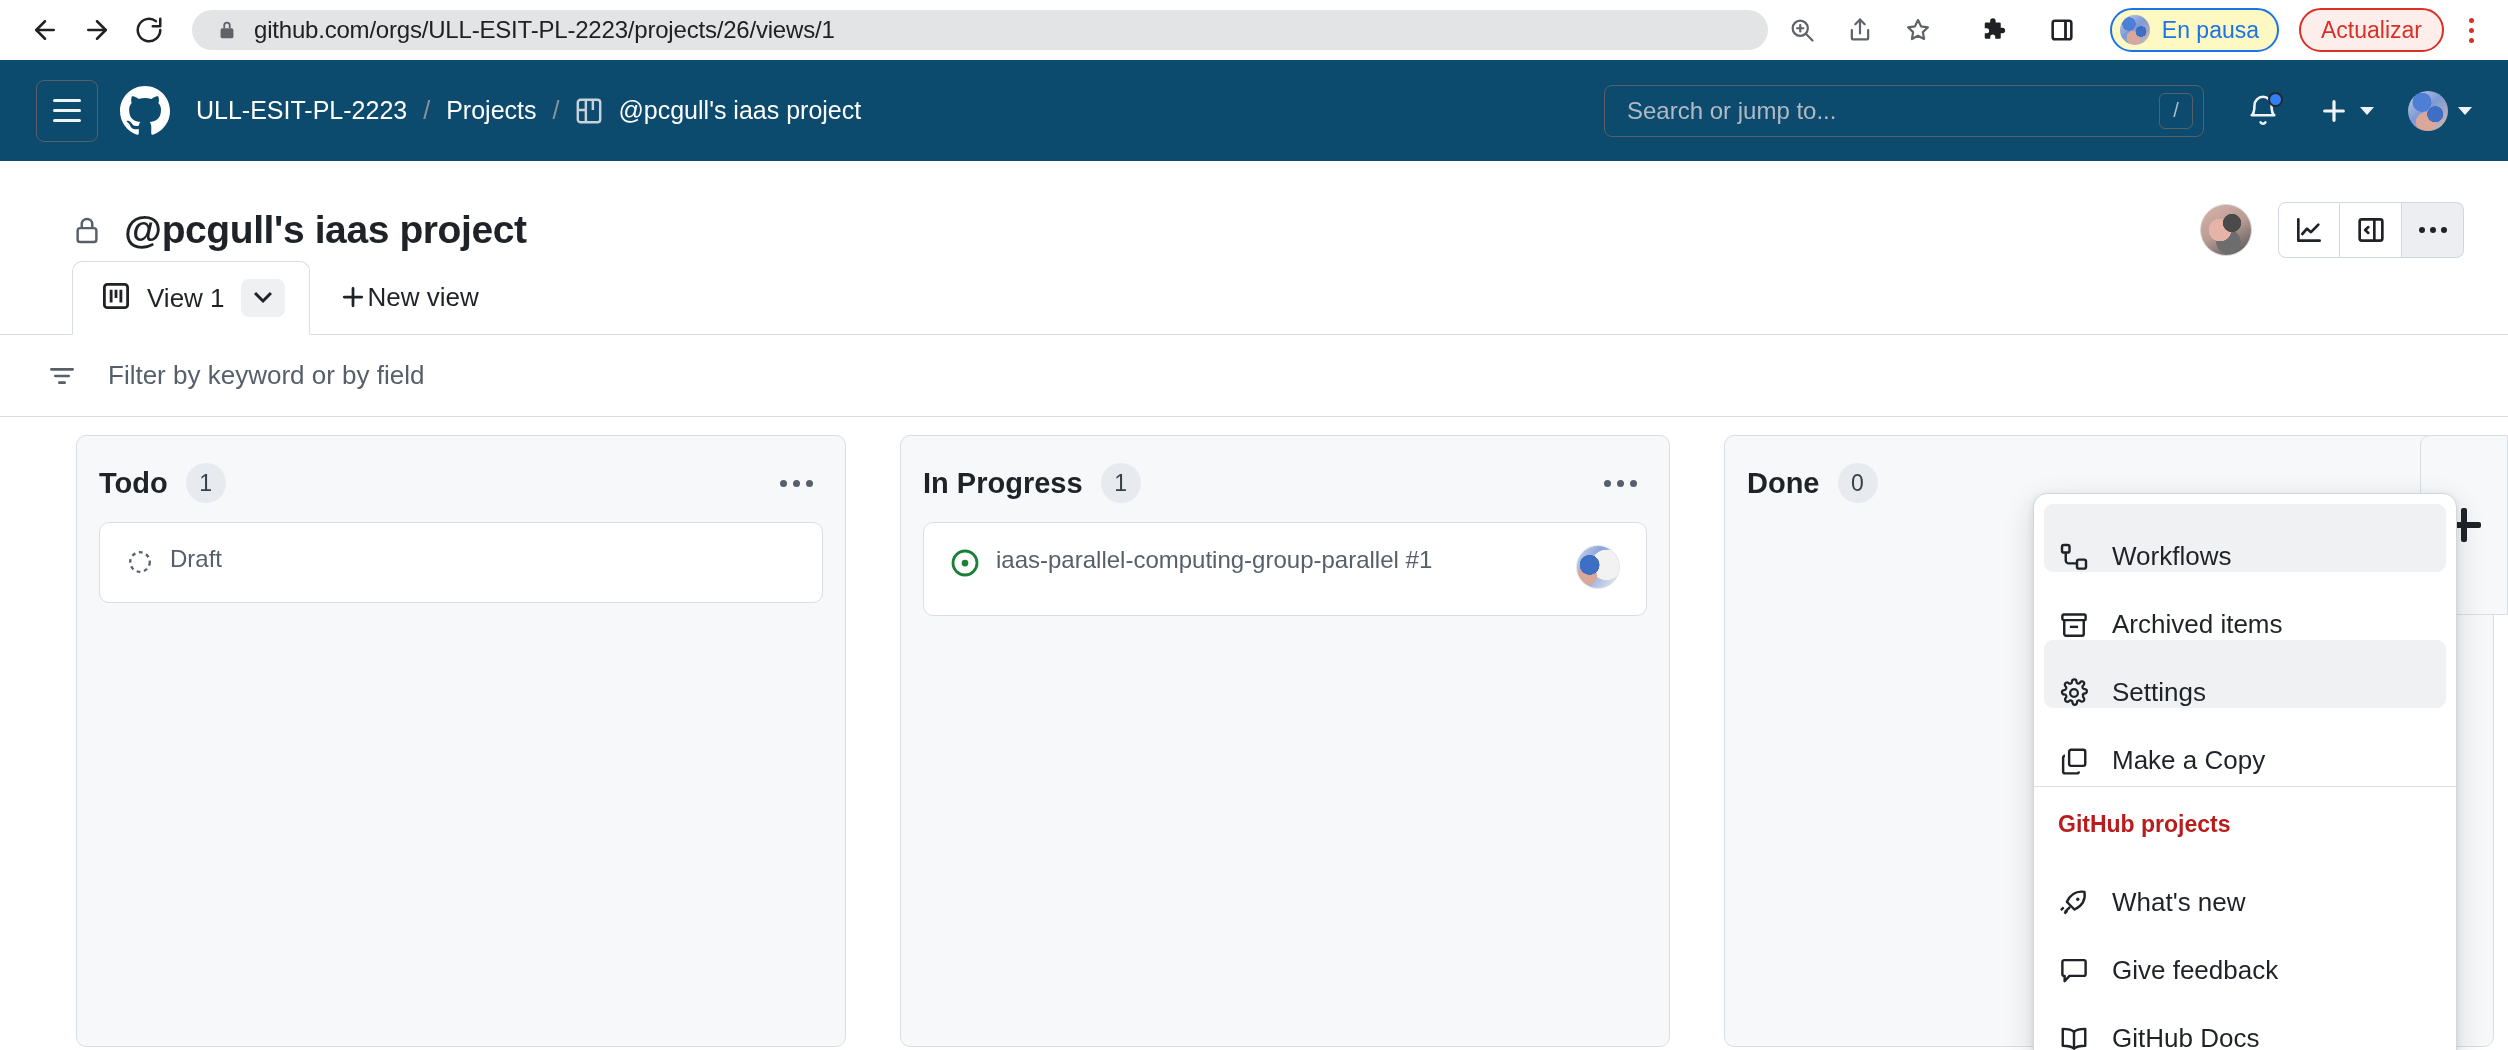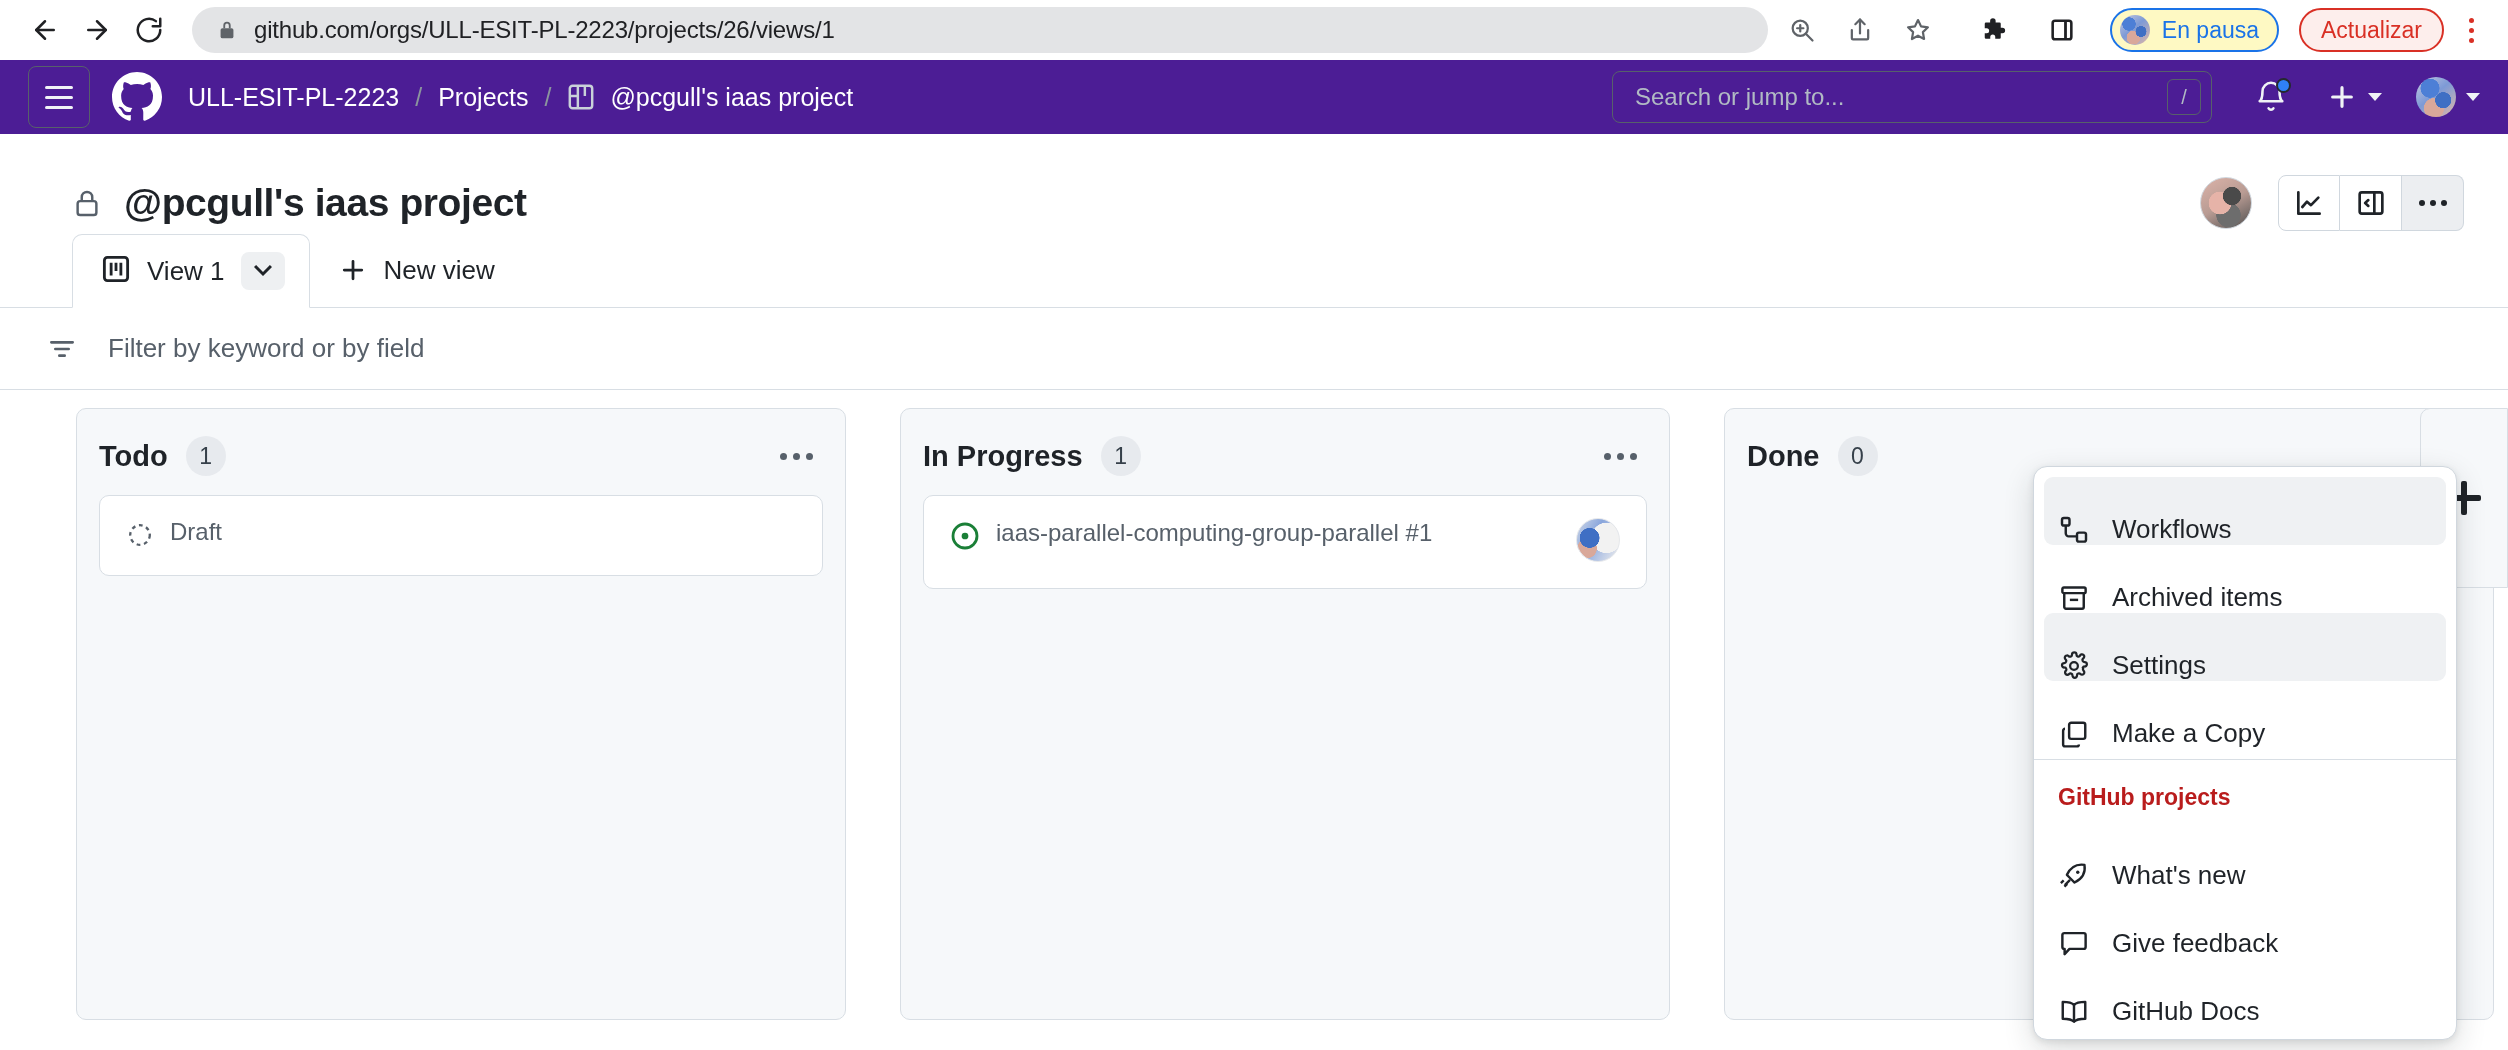--- a/index.html
+++ b/index.html
@@ -21,21 +21,21 @@
   .nav-btn {
     width: 46px; height: 46px;
     display: flex; align-items: center; justify-content: center;
     border-radius: 50%;
     flex: 0 0 auto;
   }
   .nav-btn svg { display: block; }
 
   .url-field {
     flex: 1 1 auto;
-    height: 46px;
+    height: 40px;
     background: #e3e4e6;
     border-radius: 24px;
     display: flex; align-items: center;
     padding: 0 20px 0 24px;
     margin-left: 14px;
     margin-right: 8px;
     min-width: 0;
   }
   .url-lock { flex: 0 0 auto; margin-right: 16px; display:flex; }
   .url-text {
@@ -80,24 +80,24 @@
 
   .kebab-v {
     width: 30px; height: 44px; margin-left: 6px;
     display: flex; flex-direction: column; align-items: center; justify-content: center; gap: 5px;
     flex: 0 0 auto;
   }
   .kebab-v i { width: 5px; height: 5px; border-radius: 50%; background: #d93025; display:block; }
 
   
   .gh-header {
-    height: 74px; width: 100%;
-    background: #4c1d95;
+    height: 101px; width: 100%;
+    background: #0c4a6e;
     display: flex; align-items: center;
-    padding: 0 28px;
+    padding: 0 36px;
   }
   .hamburger {
     width: 62px; height: 62px;
     border: 1px solid #57606a; border-radius: 8px;
     display: flex; flex-direction: column; align-items: center; justify-content: center;
     gap: 7px; margin-right: 22px; flex: 0 0 auto;
   }
   .hamburger i { width: 28px; height: 3px; background: #f0f3f6; border-radius: 2px; display:block; }
   .gh-logo { margin-right: 26px; display: flex; flex: 0 0 auto; }
   .crumbs { display: flex; align-items: center; gap: 0; min-width: 0; }
@@ -200,21 +200,21 @@
     border-radius: 10px 10px 0 0;
     margin-bottom: -1px;
   }
   .view-tab-label { font-size: 26px; color: #1f2328; }
   .tab-caret-btn {
     width: 44px; height: 38px;
     background: #eef0f2; border-radius: 8px;
     display: flex; align-items: center; justify-content: center;
   }
   .new-view {
-    display: flex; align-items: center; gap: 16px;
+    display: flex; align-items: center; 
     height: 74px; padding: 0 28px;
   }
   .new-view-label { font-size: 26px; color: #1f2328; }
 
   
   .filter-row {
     display: flex; align-items: center;
     height: 82px;
     border-bottom: 1px solid #d8dee4;
     padding-left: 46px;

